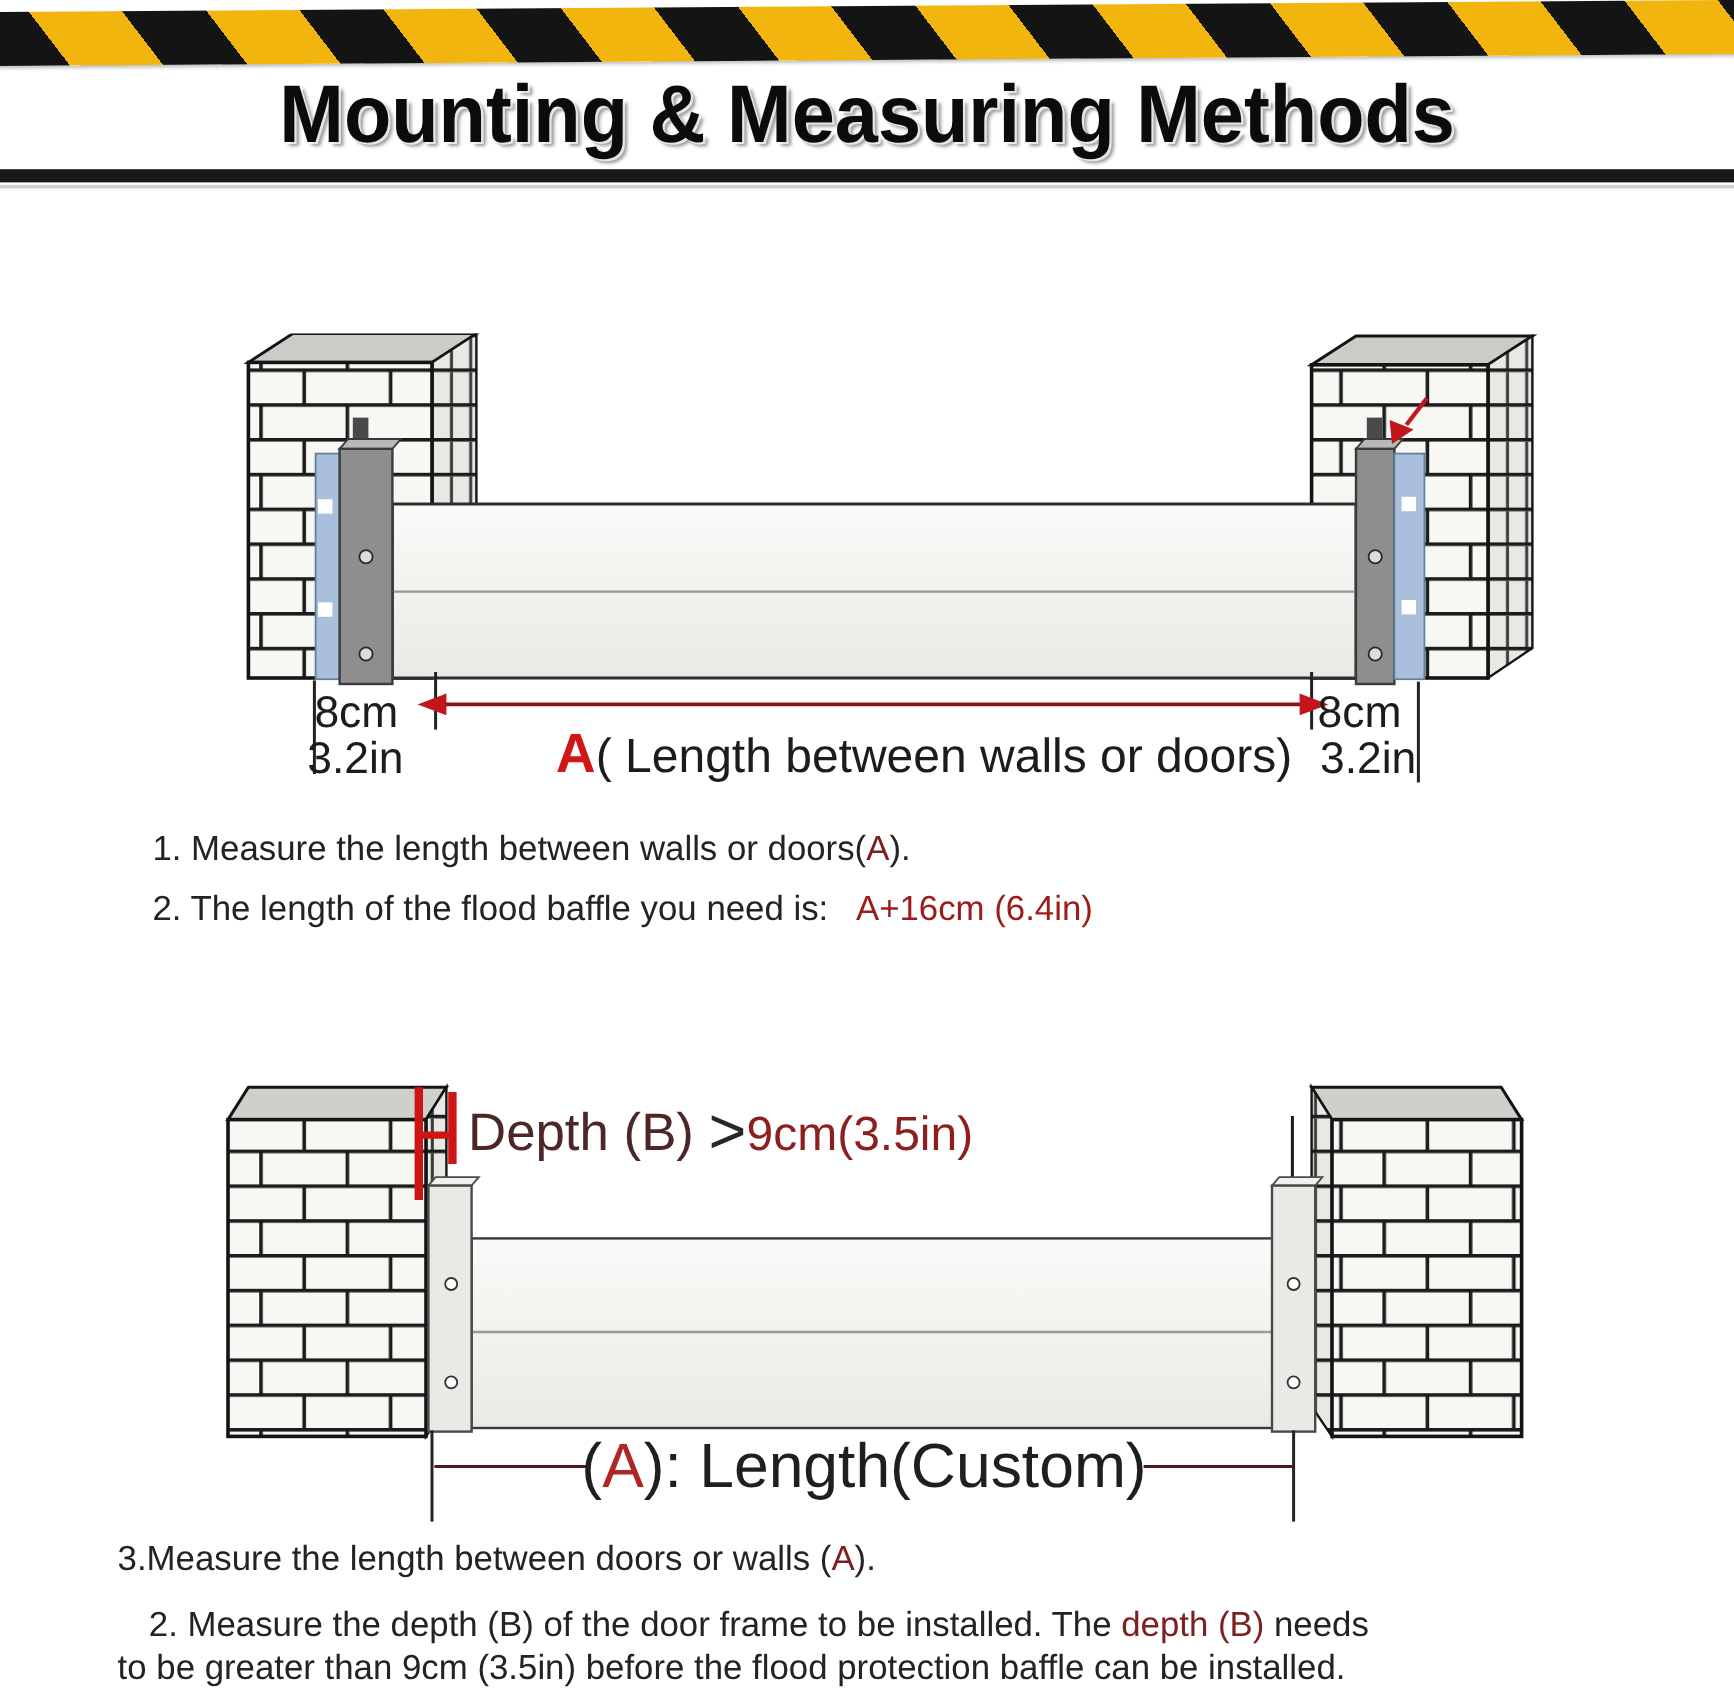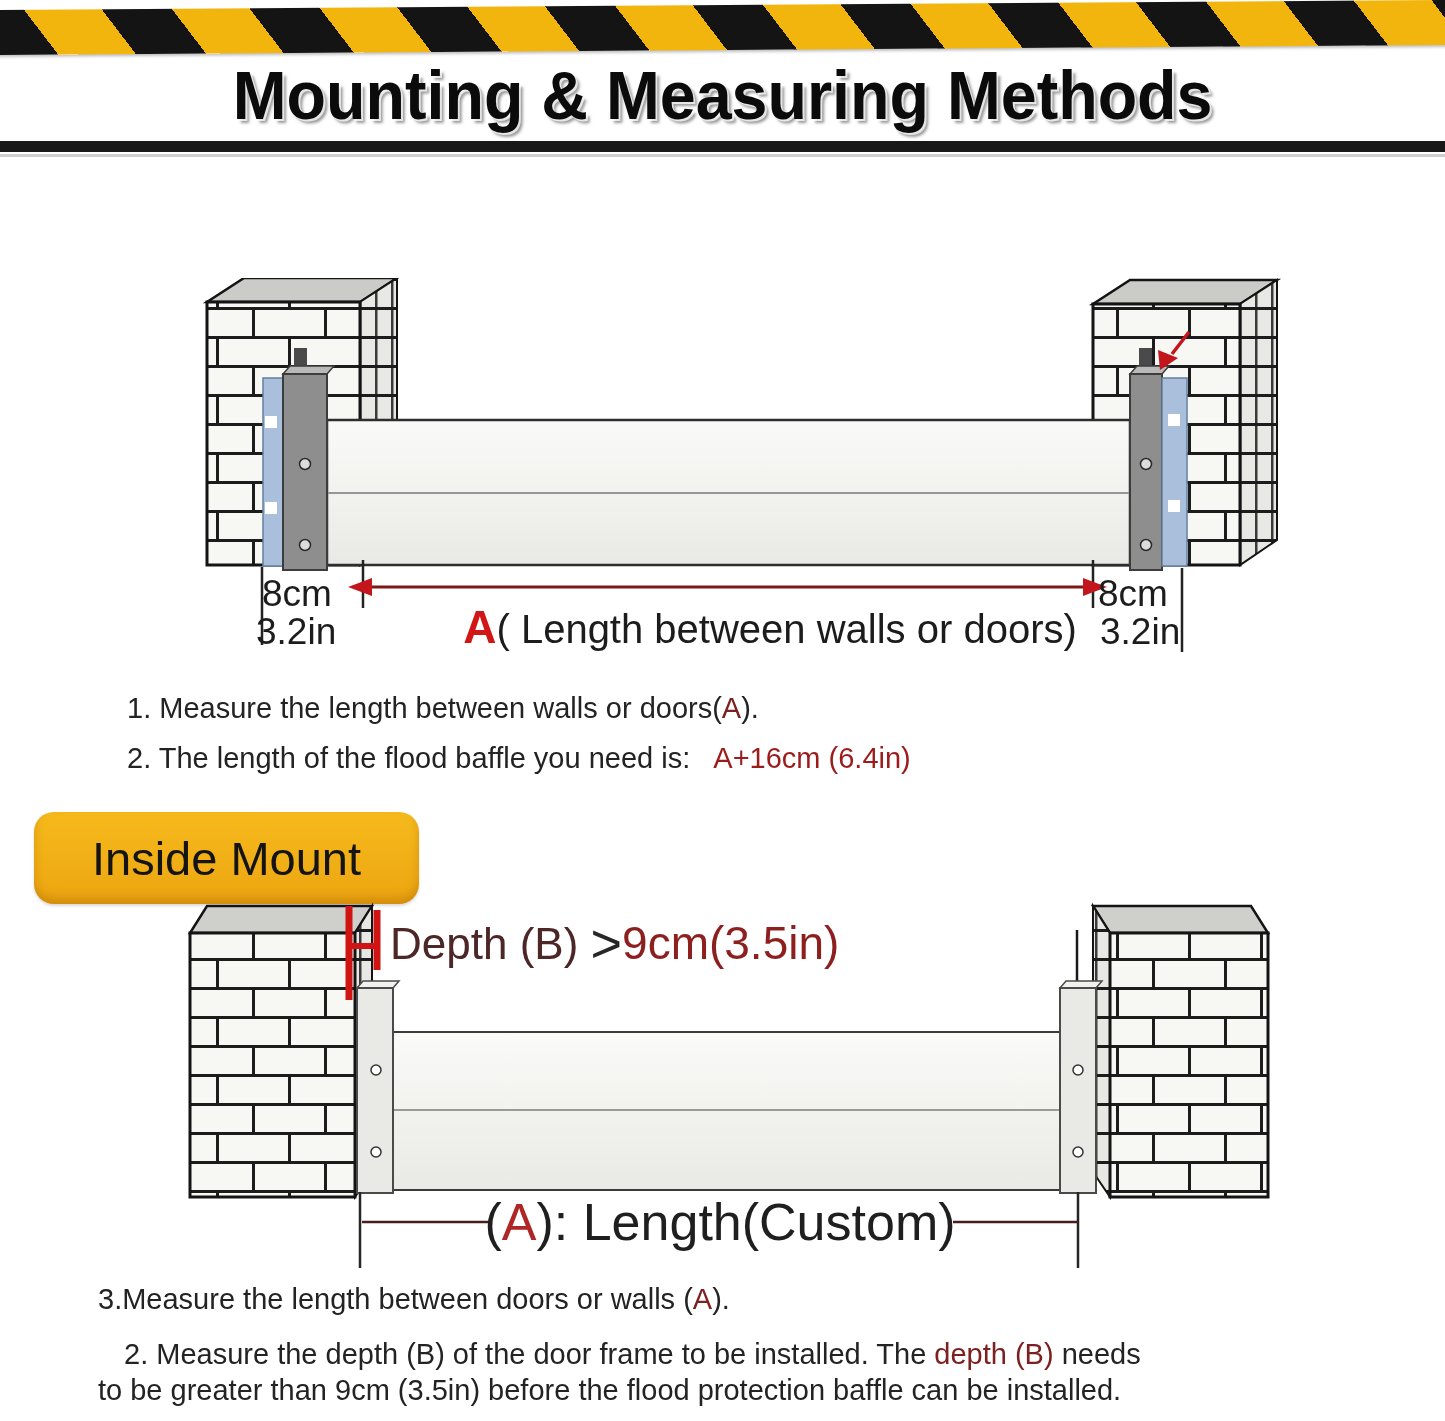--- a/index.html
+++ b/index.html
@@ -32,21 +32,21 @@
 
   
   .dim{position:absolute;font-size:37px;color:#1c1c1c;white-space:nowrap;line-height:1;}
   .arrow-label{position:absolute;left:460px;top:604px;width:620px;text-align:center;
     white-space:nowrap;line-height:1;}
   .arrow-label .big-a{font-size:46px;font-weight:700;color:#d21616;}
   .arrow-label .rest{font-size:40px;color:#1c1c1c;}
   .depth-label{position:absolute;left:390px;top:916px;white-space:nowrap;line-height:1;}
   .depth-label .pre{font-size:44px;color:#4d2727;}
   .depth-label .gt{font-size:54px;color:#272727;vertical-align:-3px;}
-  .depth-label .val{font-size:46px;color:#8d1f1f;}
+  .depth-label .val{font-size:40px;color:#8d1f1f;}
   .span-label{position:absolute;left:430px;top:1196px;width:580px;text-align:center;
     white-space:nowrap;line-height:1;font-size:52px;color:#1f1f1f;}
   .span-label .mid-a{color:#b02525;}
 
   
   .step{position:absolute;font-size:29px;color:#232323;white-space:nowrap;line-height:1.15;}
   .maroon{color:#7c2020;}
   .dark-red{color:#9c1c1c;margin-left:15px;}
 </style>
 </head>
@@ -146,23 +146,20 @@
     <span class="big-a">A</span><span class="rest">( Length between walls or doors)</span>
   </div>
 
   <div class="step" style="left:127px;top:692px;">
     <span>1. Measure the length between walls or doors(</span><span class="maroon">A</span><span>).</span>
   </div>
   <div class="step" style="left:127px;top:742px;">
     <span>2. The length of the flood baffle you need is: </span><span class="dark-red">A+16cm (6.4in)</span>
   </div>
 
-  <div class="badge badge-inside">
-    <span>Inside Mount</span>
-  </div>
 
   <svg id="inside-diagram" class="diagram" width="1445" height="375" viewBox="0 0 1445 375">
     <defs>
       <pattern id="brickB" width="72" height="58" patternUnits="userSpaceOnUse">
         <rect width="72" height="58" fill="#f7f7f4"></rect>
         <rect width="72" height="3" fill="#1c1c1c"></rect>
         <rect y="29" width="72" height="3" fill="#1c1c1c"></rect>
         <rect x="0" y="0" width="3" height="29" fill="#1c1c1c"></rect>
         <rect x="36" y="29" width="3" height="29" fill="#1c1c1c"></rect>
       </pattern>

